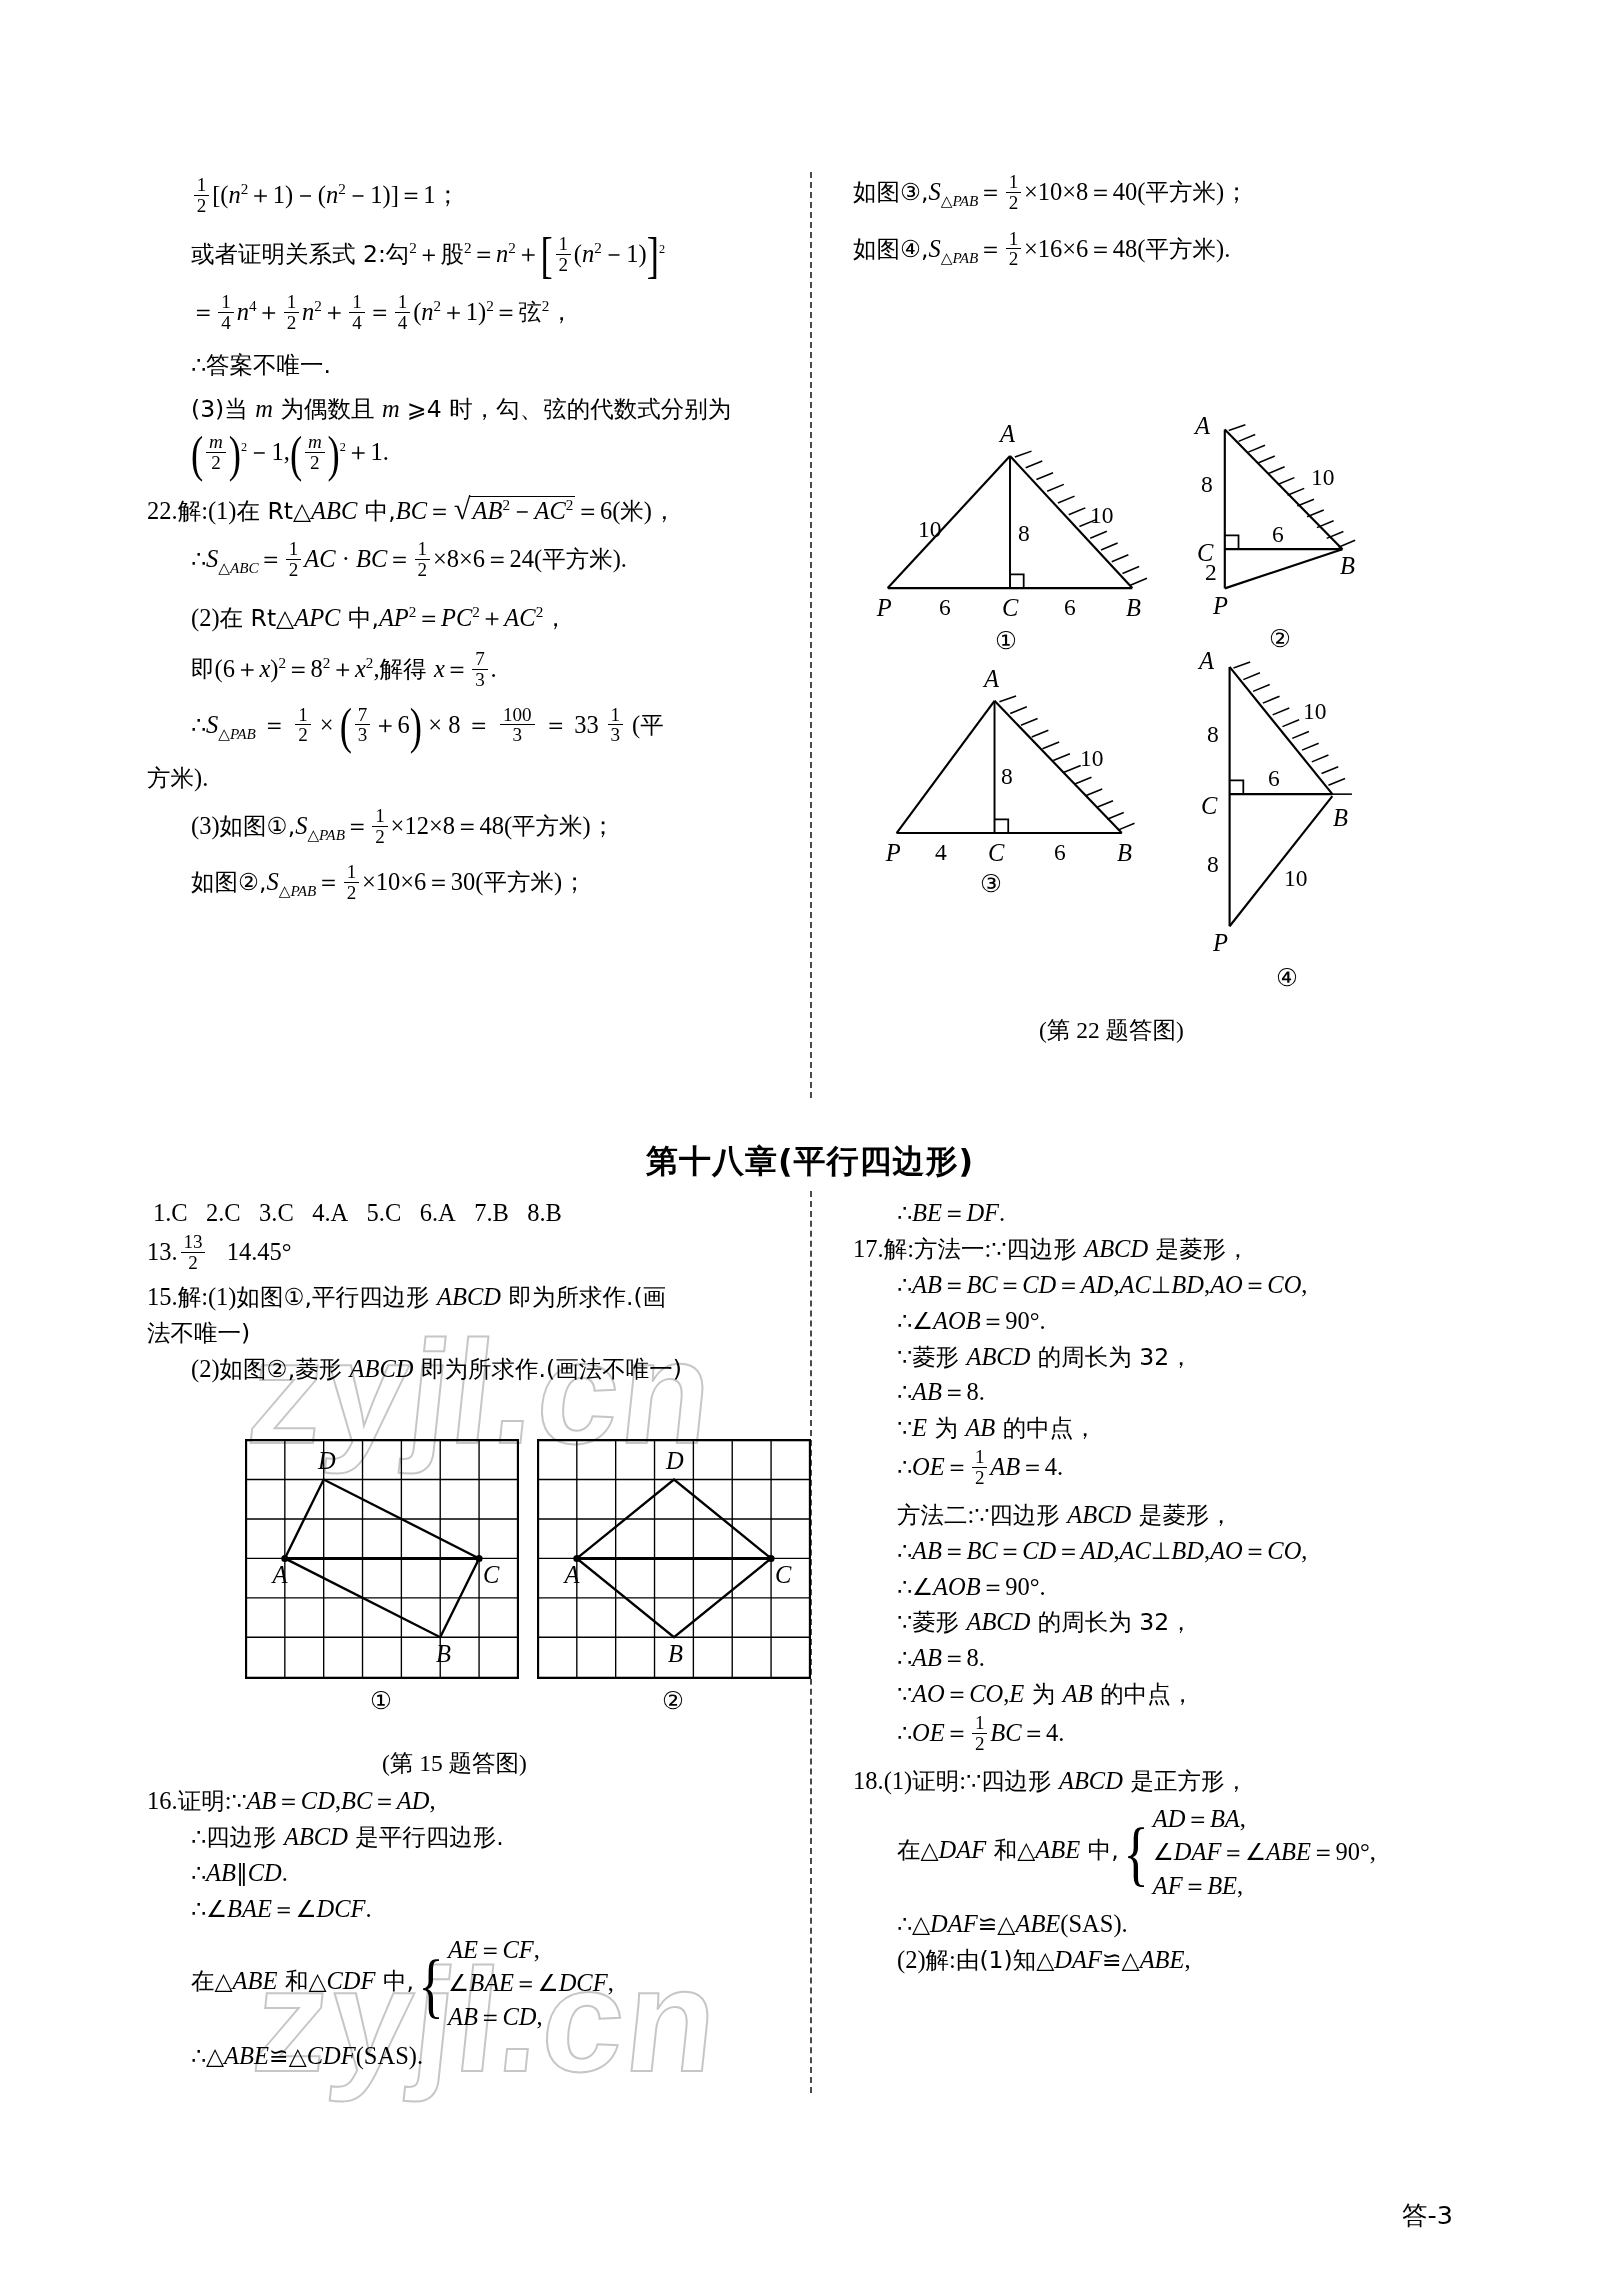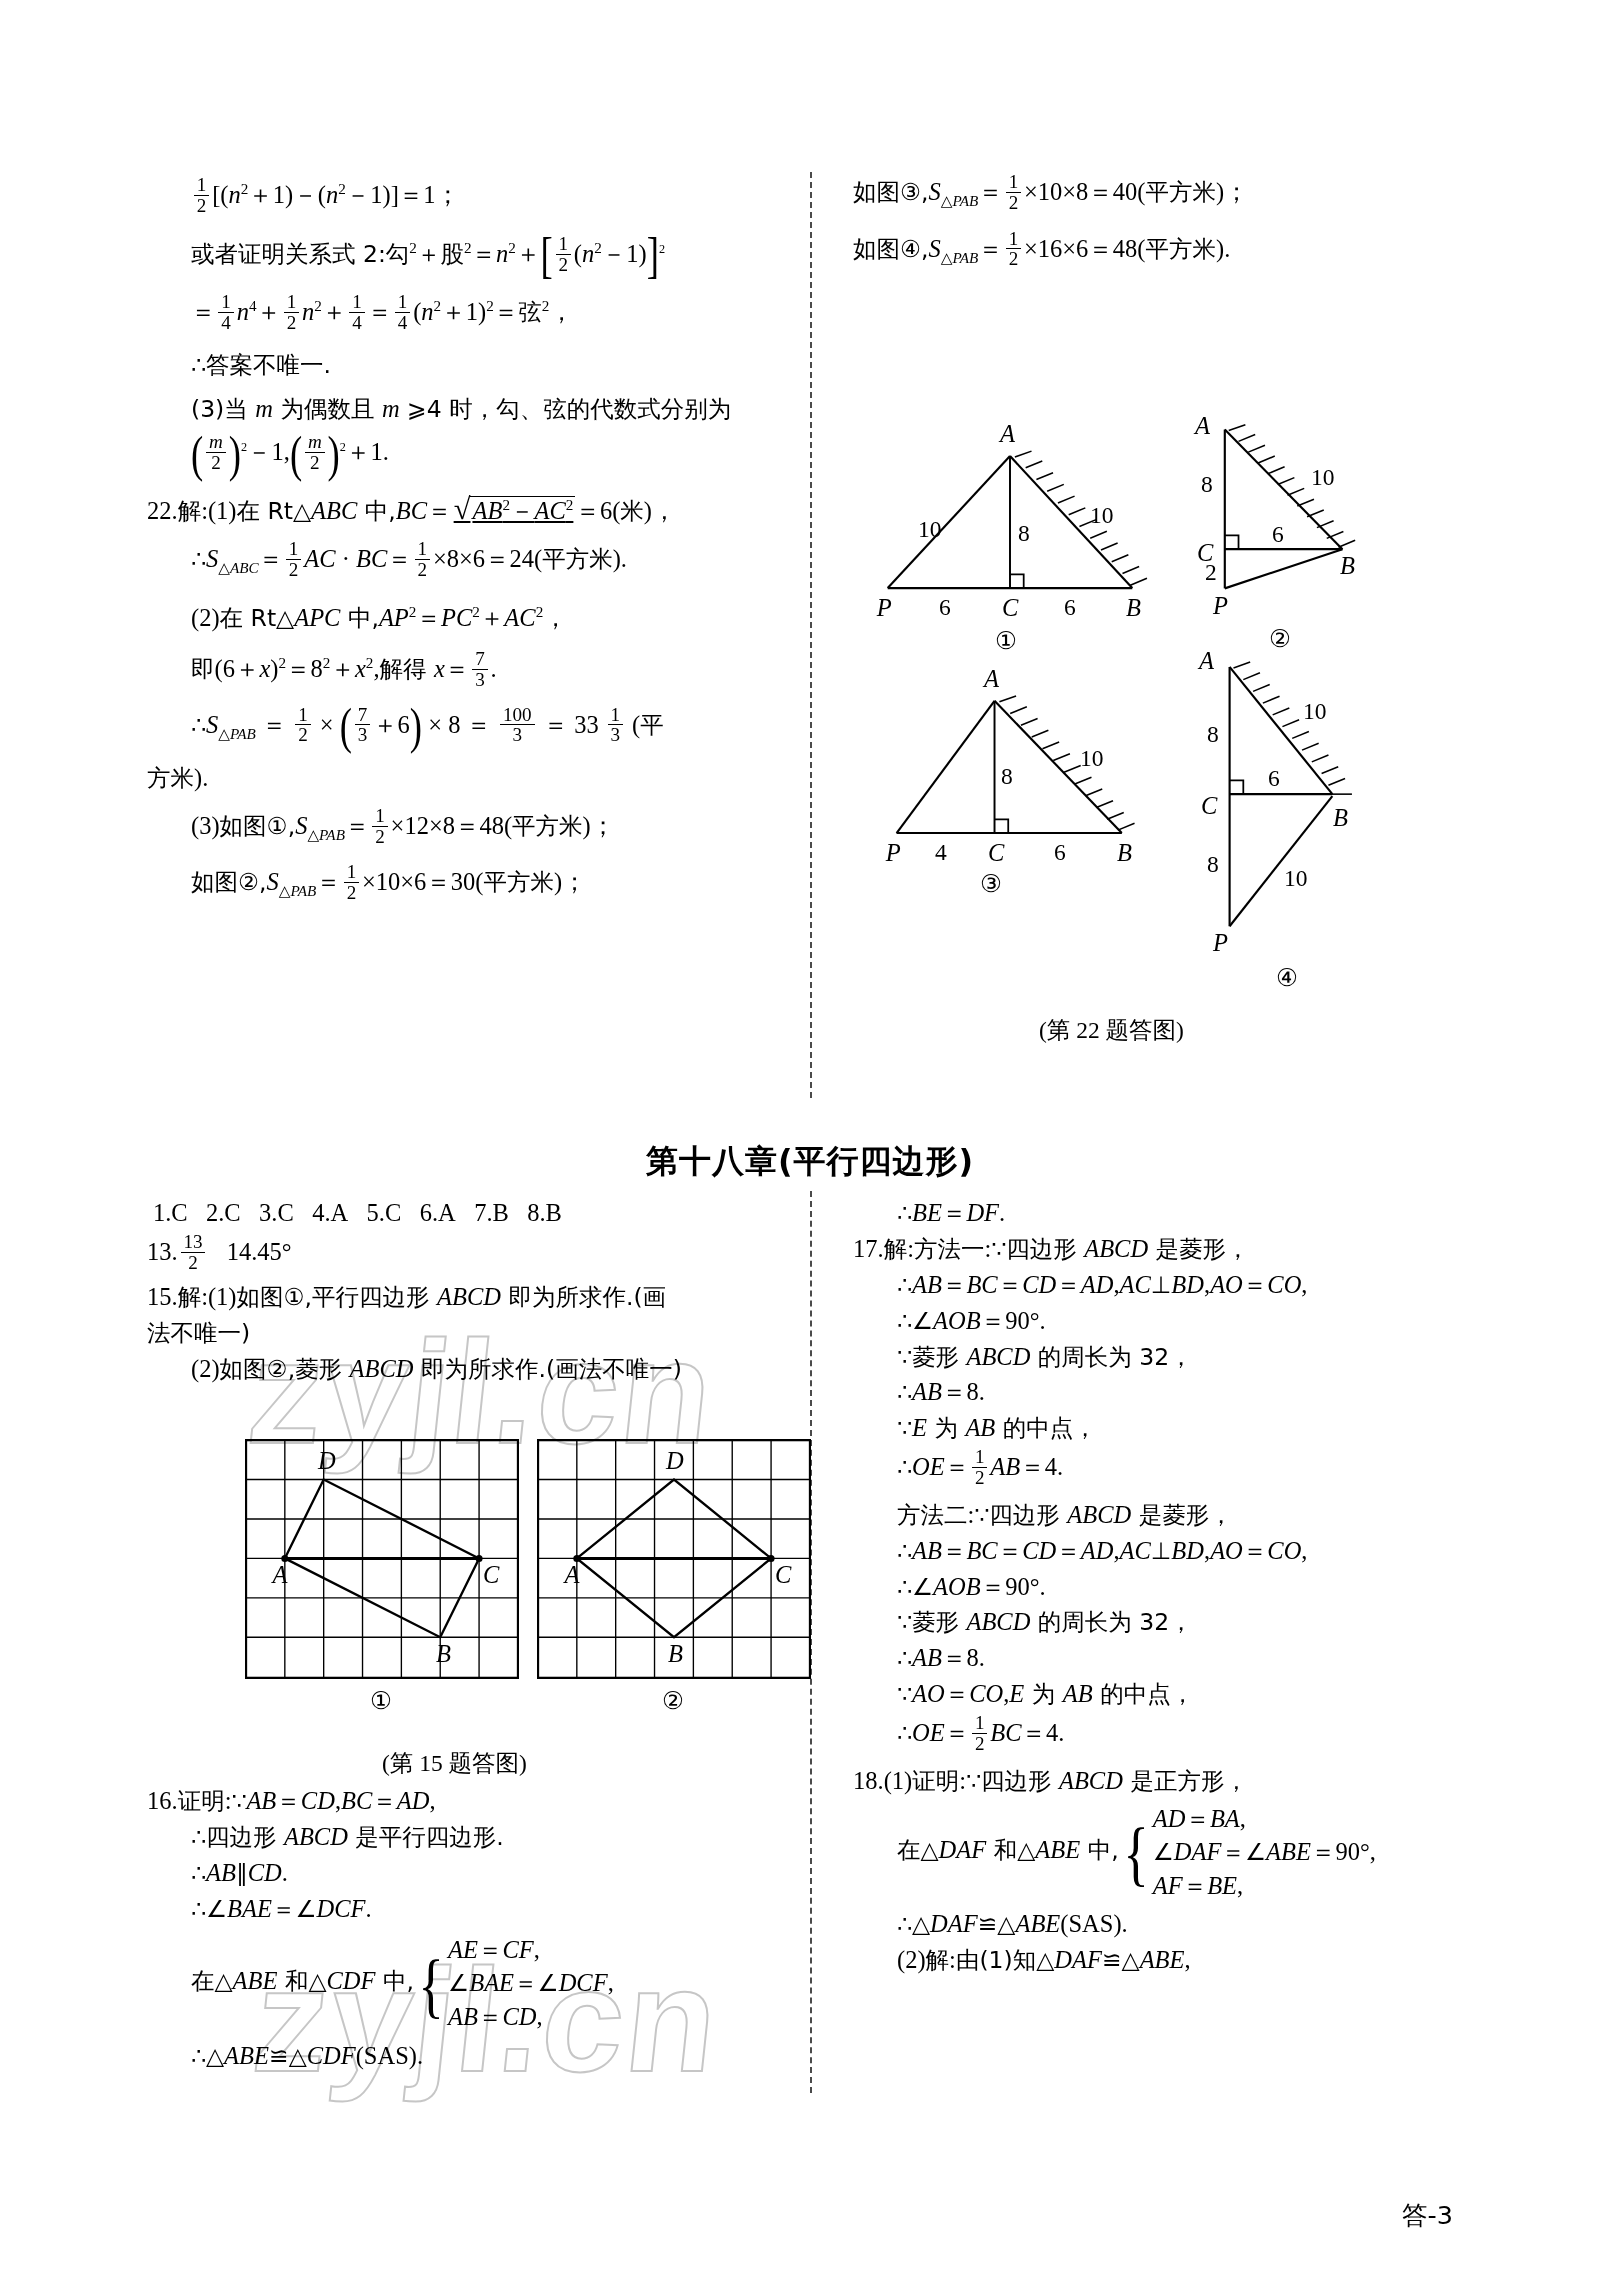--- a/index.html
+++ b/index.html
@@ -54,21 +54,21 @@
     font-size:.78em;
     line-height:1.04;
     margin:0 2.9px;
     position:relative;
     top:-2px;
   }
   .frac .n{padding:0 2.9px;}
   .frac .d{padding:0 2.9px;border-top:1.6px solid #000;}
 
   .big-paren{font-size:1.5em;font-style:normal;display:inline-block;transform:scaleY(1.35);vertical-align:middle;}
-  .sqrt-wrap{display:inline-block;position:relative;padding-left:2px;text-decoration:underline;}
+  .sqrt-wrap{display:inline-block;position:relative;padding-left:2px;}
   .sqrt-bar{border-top:1.5px solid #000;padding:0 2px;}
 
   
   .brace{
     display:inline-block;
     vertical-align:middle;
     font-size:2.9em;
     font-style:normal;
     line-height:.4;
     position:relative;

